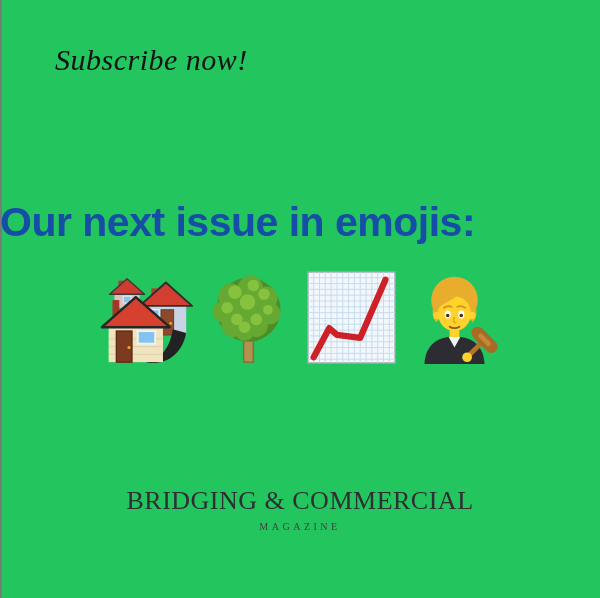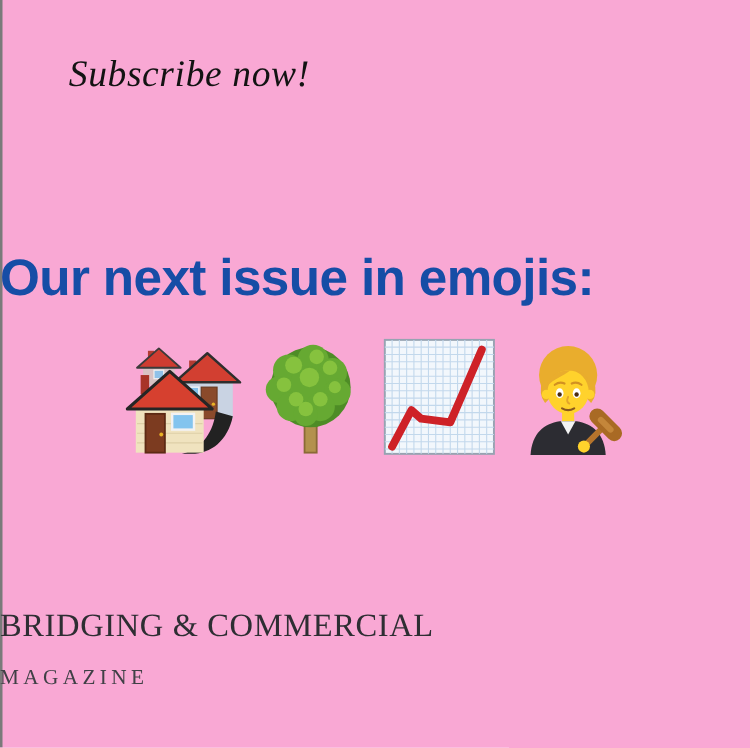--- a/index.html
+++ b/index.html
@@ -55,39 +55,40 @@
     gap: 6px;
   }
   .emoji { width: 97px; height: 101px; display: inline-block; }
   .emoji svg { width: 100%; height: 100%; display: block; }
 
   .brand {
     position: absolute;
     top: 486px;
     left: 0;
     width: 100%;
+    text-align: center;
     font-family: "Liberation Serif", serif;
     color: #2e2e33;
   }
   .brand-name {
     font-size: 26px;
     letter-spacing: 0.5px;
     line-height: 1.15;
   }
   .brand-sub {
-    margin-top: 16px;
-    font-size: 17px;
+    margin-top: 5px;
+    font-size: 10px;
     letter-spacing: 3.5px;
     color: #404046;
   }
 </style>
 </head>
 <body>
 
-<div class="canvas" style="background: #f9a8d4;">
+<div class="canvas" style="background: #22c55e;">
 
   <div class="left-border" style="background: rgb(122, 122, 122);"></div>
 
   <div class="subscribe">Subscribe now!</div>
 
   <div class="headline" style="color: rgb(22, 77, 166);">Our next issue in emojis:</div>
 
   <div class="emoji-row">
 
     <span class="emoji">

